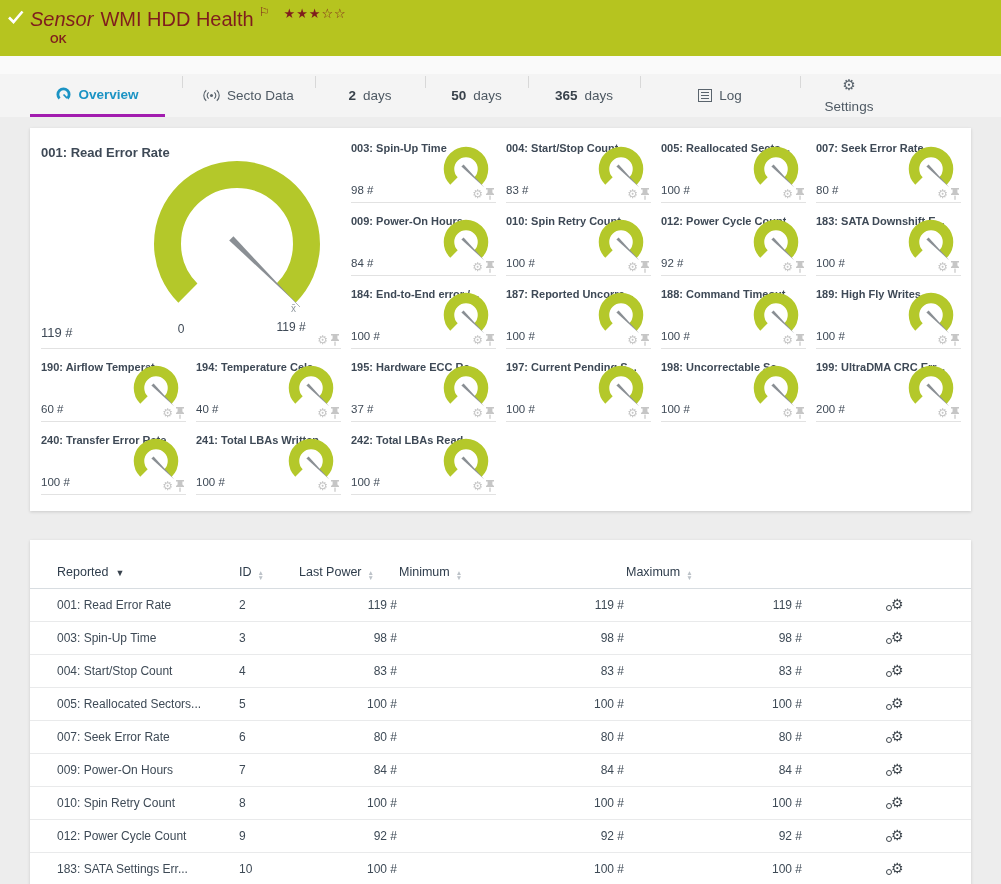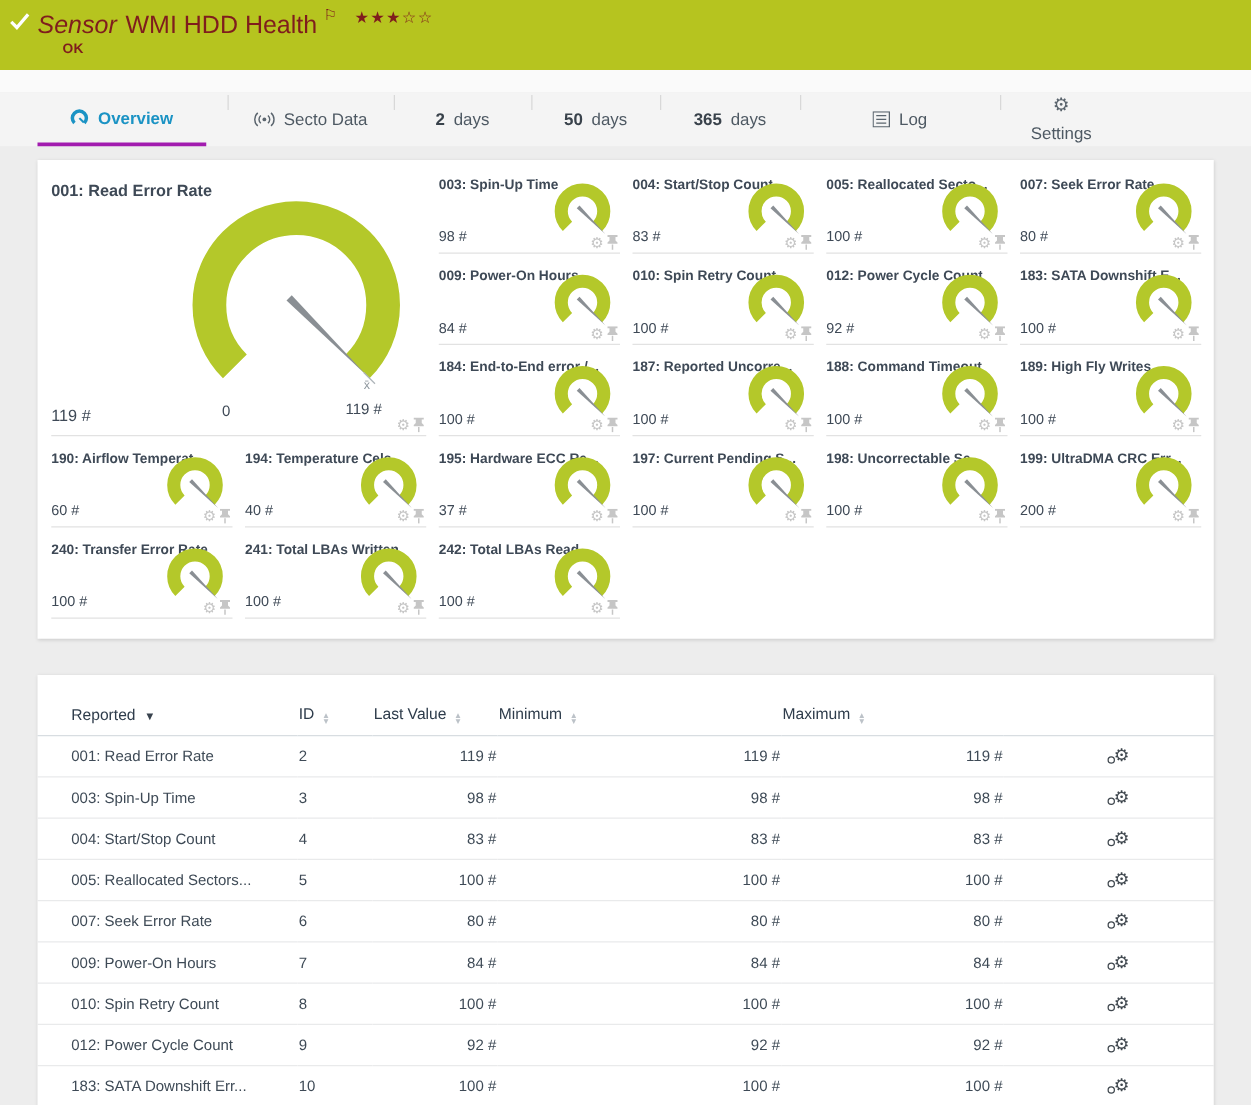--- a/index.html
+++ b/index.html
@@ -493,21 +493,21 @@
         <th class="c-channel">
           <span>Reported</span><span class="sort-active">▼</span>
         </th>
         <th class="c-id">
           <span>ID</span><span class="sort">
               <span>▲</span>
               <span>▼</span>
             </span>
         </th>
         <th class="c-last">
-          <span>Last Value</span><span class="sort">
+          <span>Last Power</span><span class="sort">
               <span>▲</span>
               <span>▼</span>
             </span>
         </th>
         <th class="c-min">
           <span>Minimum</span><span class="sort">
               <span>▲</span>
               <span>▼</span>
             </span>
         </th>
@@ -595,21 +595,21 @@
     <td class="c-channel">012: Power Cycle Count</td>
     <td class="c-id">9</td>
     <td class="c-last">92 #</td>
     <td class="c-min">92 #</td>
     <td class="c-max">92 #</td>
     <td class="c-gear">
       <span class="row-gear"><span class="dot"></span><span class="gg">⚙</span></span>
     </td>
   </tr>
         <tr>
-    <td class="c-channel">183: SATA Downshift Err...</td>
+    <td class="c-channel">183: SATA Settings Err...</td>
     <td class="c-id">10</td>
     <td class="c-last">100 #</td>
     <td class="c-min">100 #</td>
     <td class="c-max">100 #</td>
     <td class="c-gear">
       <span class="row-gear"><span class="dot"></span><span class="gg">⚙</span></span>
     </td>
   </tr>
       </tbody>
   </table>

